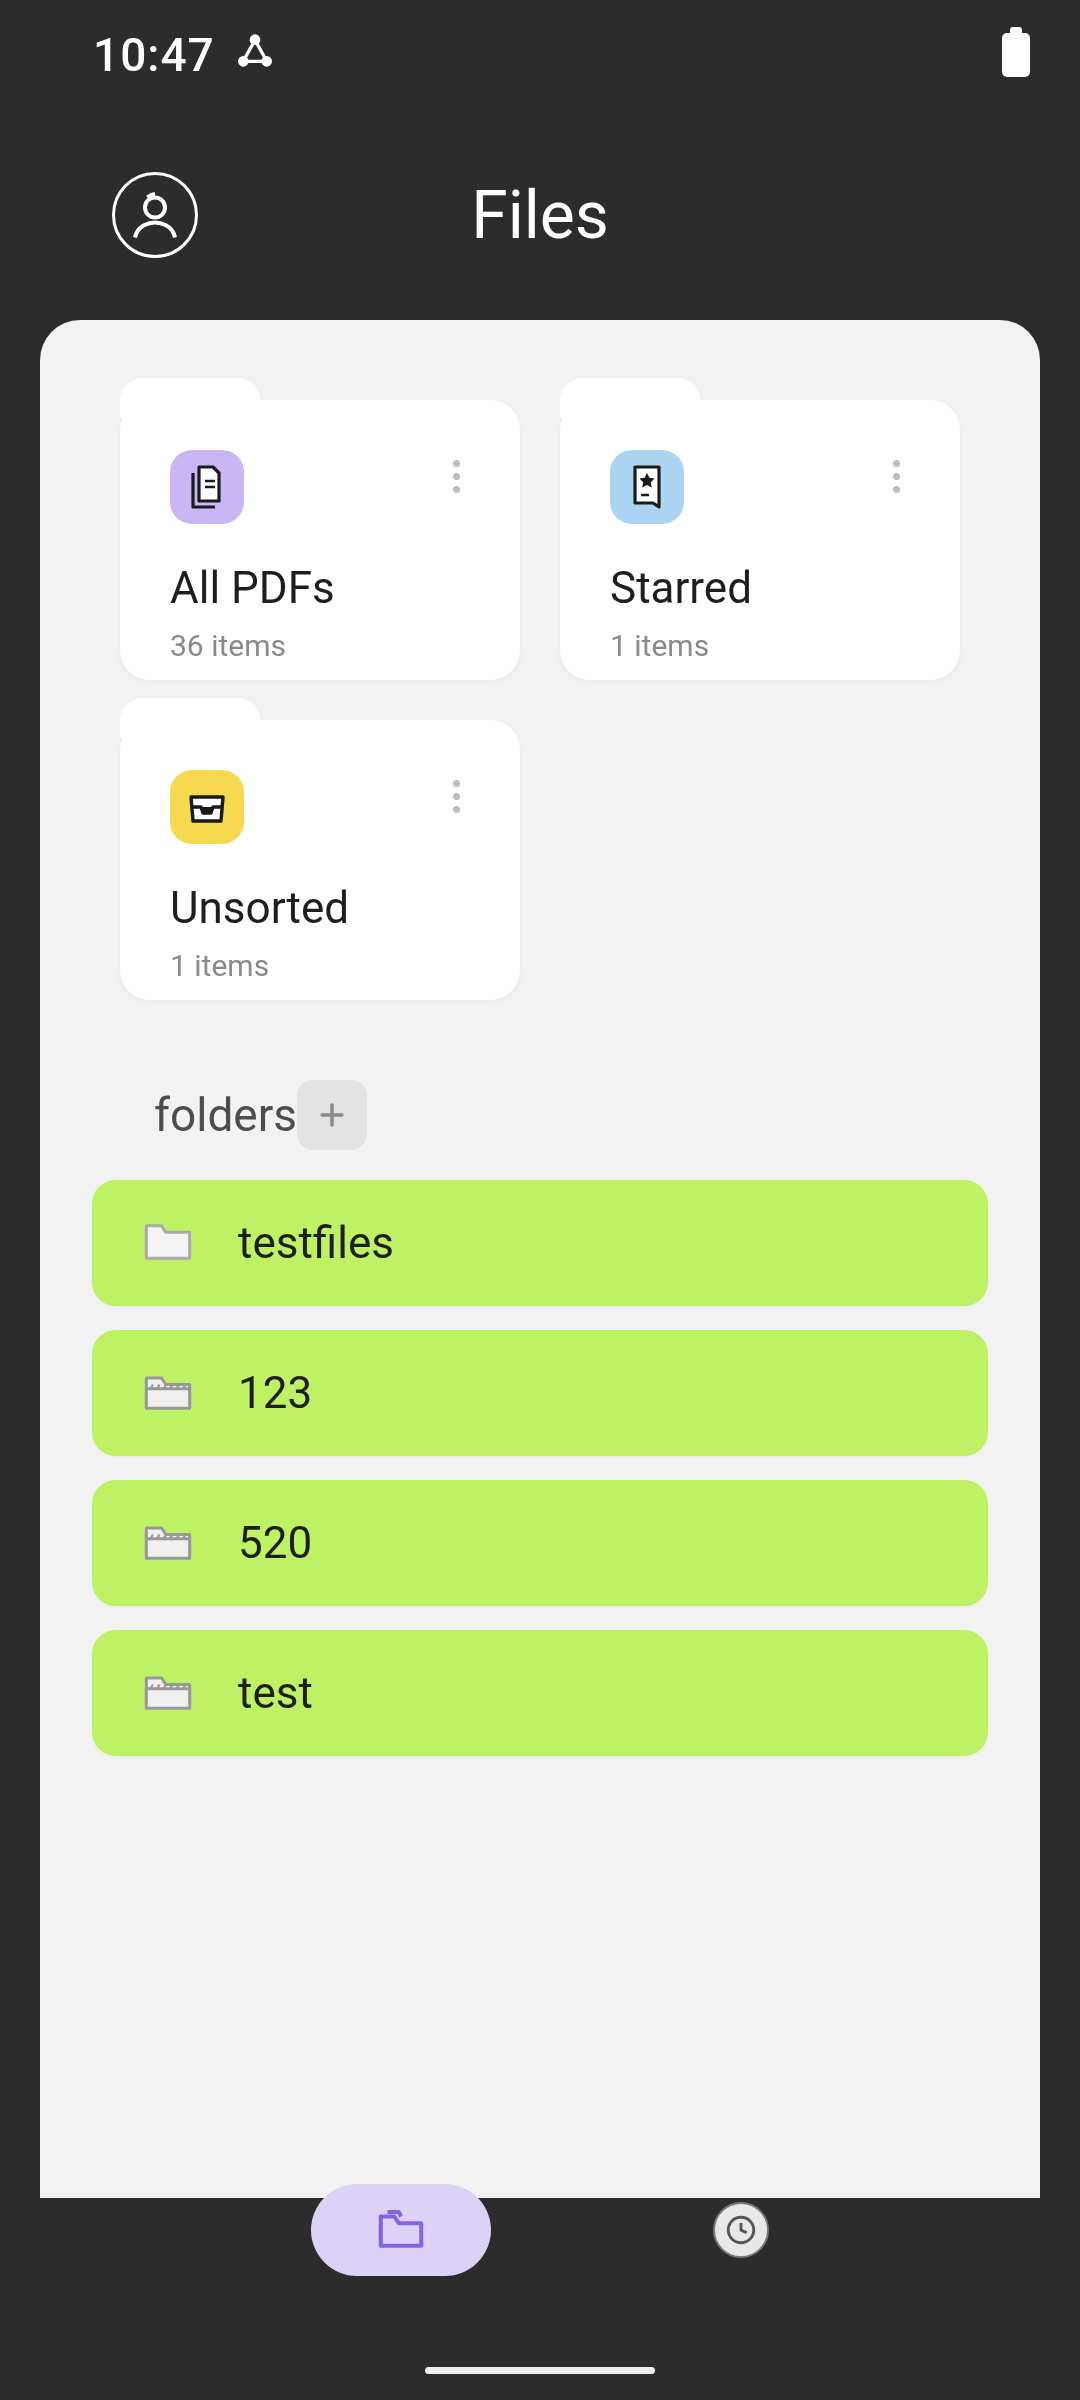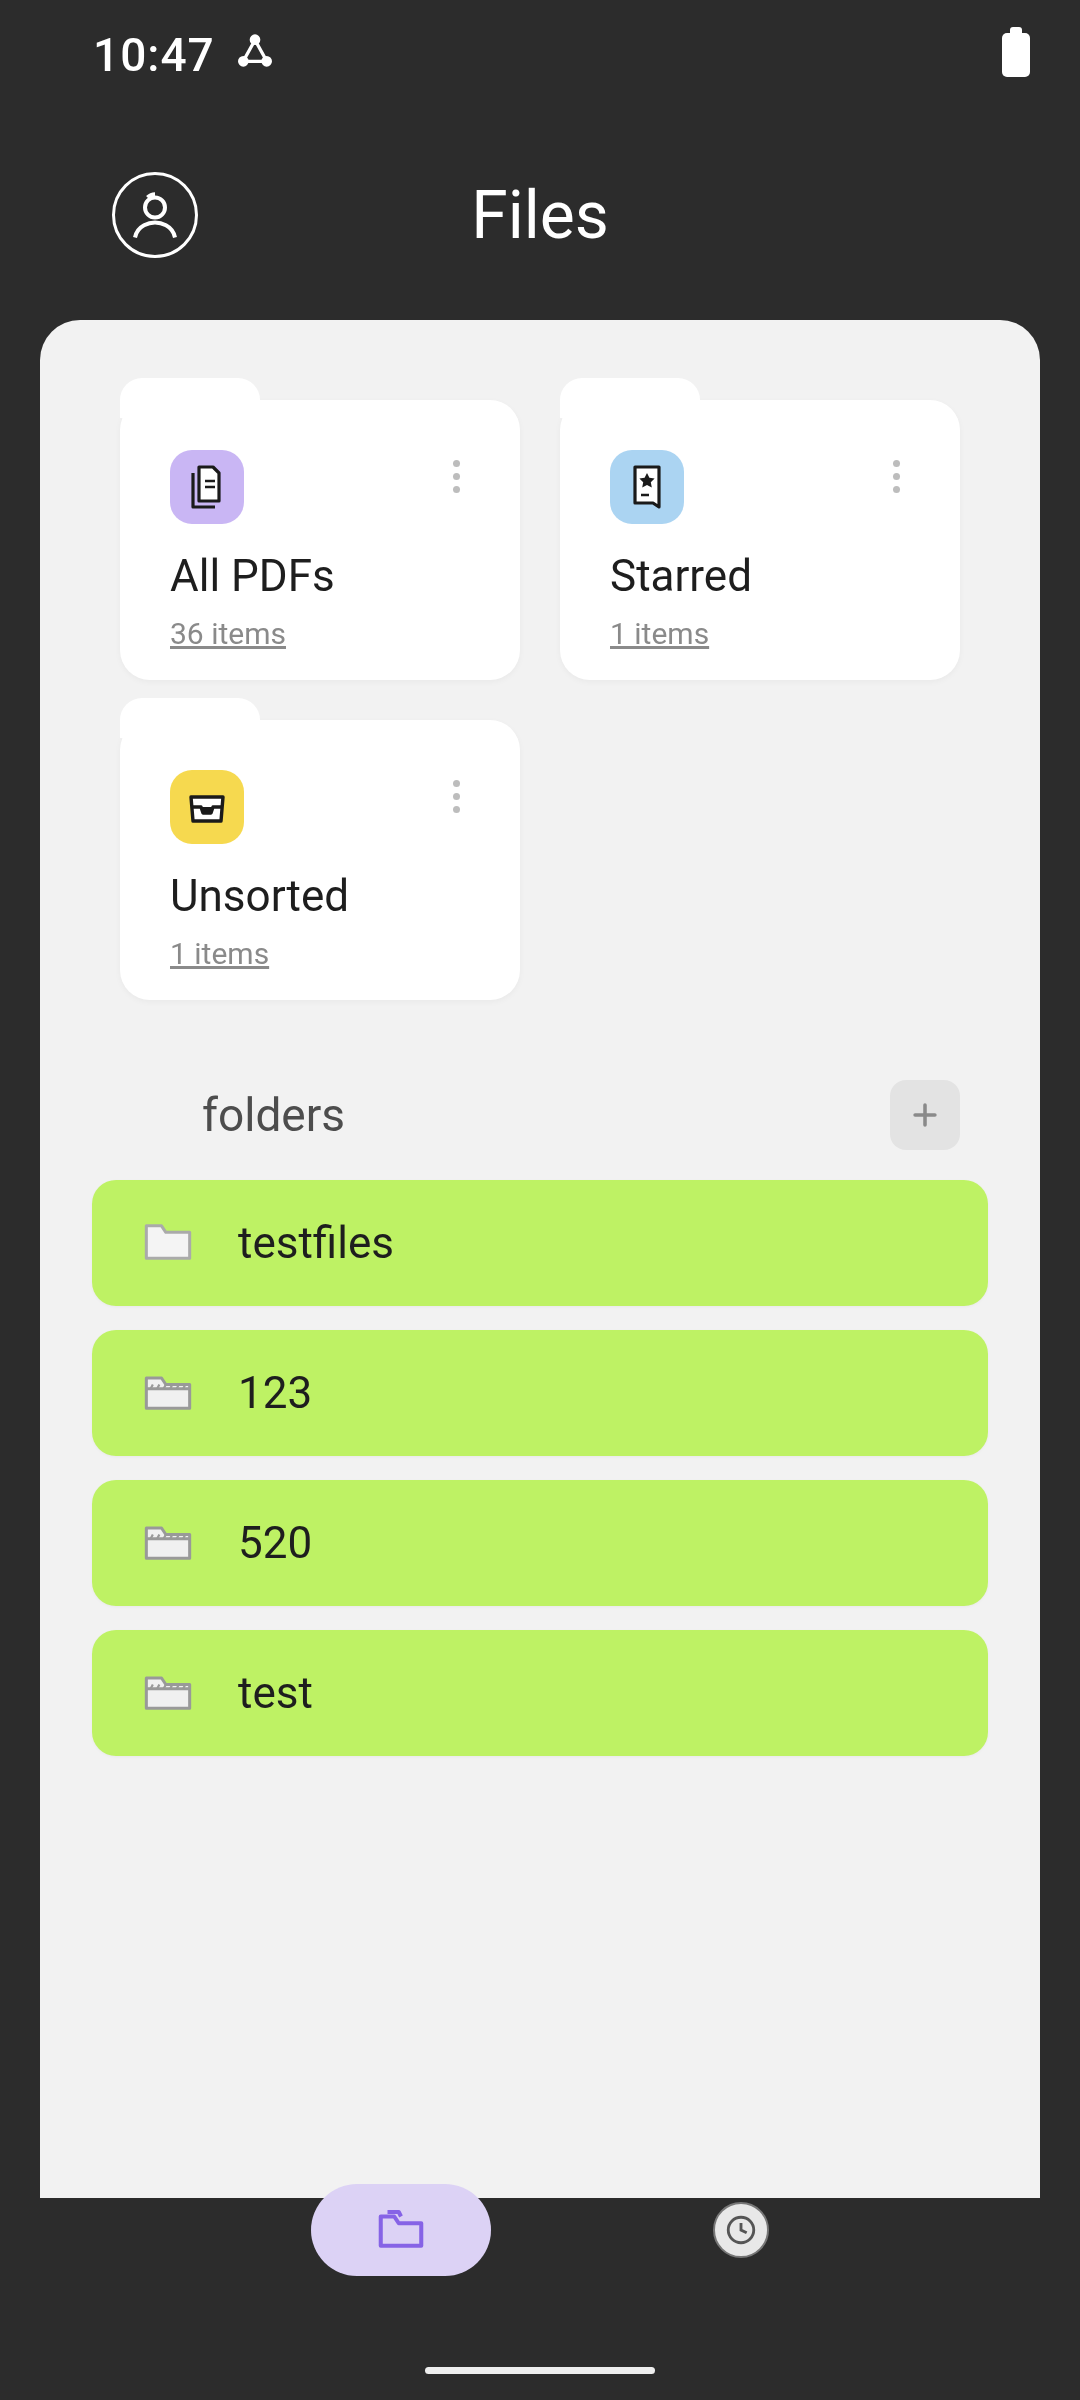--- a/index.html
+++ b/index.html
@@ -91,28 +91,27 @@
     border-radius: 22px;
     display:flex; align-items:center; justify-content:center;
     position:relative;
   }
   .card-icon-wrap.purple { background: #c9b6f4; }
   .card-icon-wrap.blue   { background: #abd4f2; }
   .card-icon-wrap.yellow { background: #f6d94f; }
   .card-icon-wrap.green  { background: #82e2bb; }
   .more-dots { display:flex; flex-direction:column; gap:6px; padding:10px; cursor:pointer; }
   .more-dots span { width:7px; height:7px; border-radius:50%; background:#bdbdbd; }
-  .card-title { font-size: 44px; margin-top: 26px; color:#1e1e1e; }
-  .card-sub { font-size: 30px; color:#8a8a8a; margin-top: 14px; text-decoration: underline; }
+  .card-title { font-size: 44px; margin-top: 38px; color:#1e1e1e; }
+  .card-sub { font-size: 30px; color:#8a8a8a; margin-top: 14px; }
 
   
   .folders-header {
-    display:flex; align-items:center; justify-content:space-between;
+    display:flex; align-items:center; justify-content:flex-start;
     padding: 0 80px 30px 114px;
-    margin-left: 48px;
   }
   .folders-title { font-size: 46px; color:#4d4d4d; }
   .add-folder {
     width: 70px; height: 70px;
     border-radius: 16px;
     background: #e3e3e3;
     display:flex; align-items:center; justify-content:center;
     cursor:pointer;
   }
   .folders-list {

